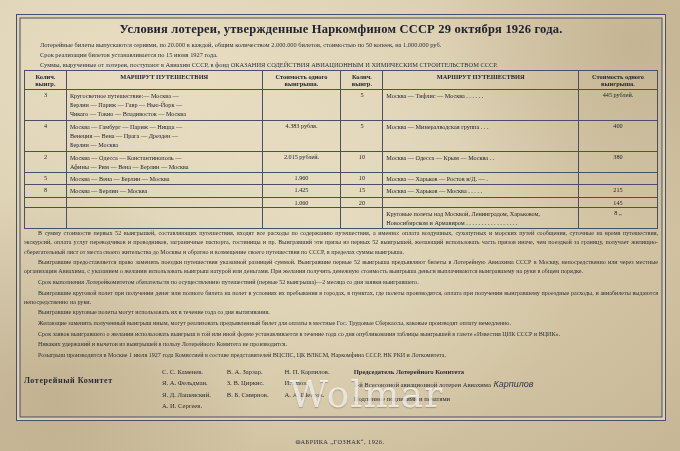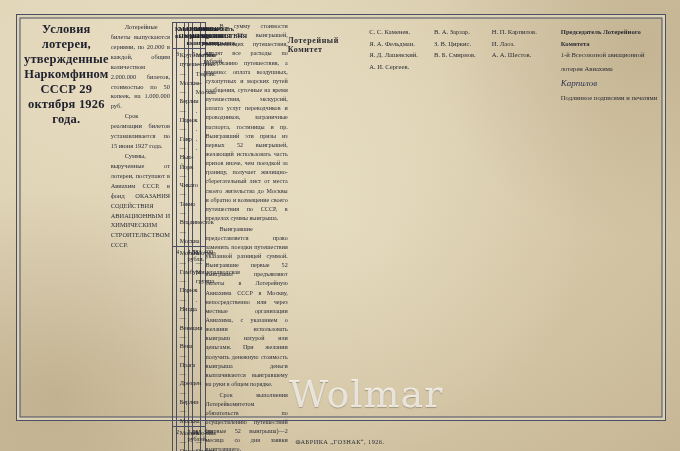--- a/index.html
+++ b/index.html
@@ -23,21 +23,21 @@
       radial-gradient(circle at 50% 50%, rgba(255,250,230,.25), transparent 60%);
     pointer-events:none;
   }
   .outer-border{
     position:absolute;left:16px;top:14px;right:14px;bottom:30px;
     border:1.5px solid #4b4f63;
     box-shadow:inset 0 0 0 2.5px #ded2b4, inset 0 0 0 3.5px #4b4f63;
   }
   .content{
     position:absolute;left:24px;top:22px;right:22px;bottom:38px;
-    display:flex;
+    display:flex;flex-direction:column;
   }
   .title{
     text-align:center;font-weight:bold;font-size:12.5px;letter-spacing:.2px;
     color:#20222e;margin-bottom:3px;
   }
   .intro{
     font-size:6.4px;line-height:1.55;text-align:justify;color:#2c2e3a;
     padding:0 2px 0 2px;
   }
   .intro p{margin:0;text-indent:14px;}
@@ -67,21 +67,21 @@
   }
   .body-text p{margin:0 0 1.5px 0;text-indent:14px;}
 
   .signatures{margin-top:4px;display:flex;align-items:flex-start;gap:18px;}
   .lk{font-weight:bold;font-size:8px;letter-spacing:.6px;padding-top:10px;width:120px;}
   .names{display:flex;gap:16px;font-size:6.6px;line-height:1.75;}
   .names div{white-space:nowrap;}
   .chair{font-size:6.6px;line-height:1.75;padding-left:6px;}
   .chair .l1{font-weight:bold;}
   .sig-script{
-    font-family:Liberation Serif, serif;font-style:italic;font-size:9px;color:#2f3550;margin-left:8px;
+    font-family:Liberation Sans, sans-serif;font-style:italic;font-size:9px;color:#2f3550;
   }
 
   .factory{
     position:absolute;left:0;right:0;bottom:6px;text-align:center;
     font-size:6.4px;letter-spacing:.4px;color:#2c2e3a;
   }
   
   .watermark{
     position:absolute;left:289px;top:372px;
     font-family:"DejaVu Serif", serif;

